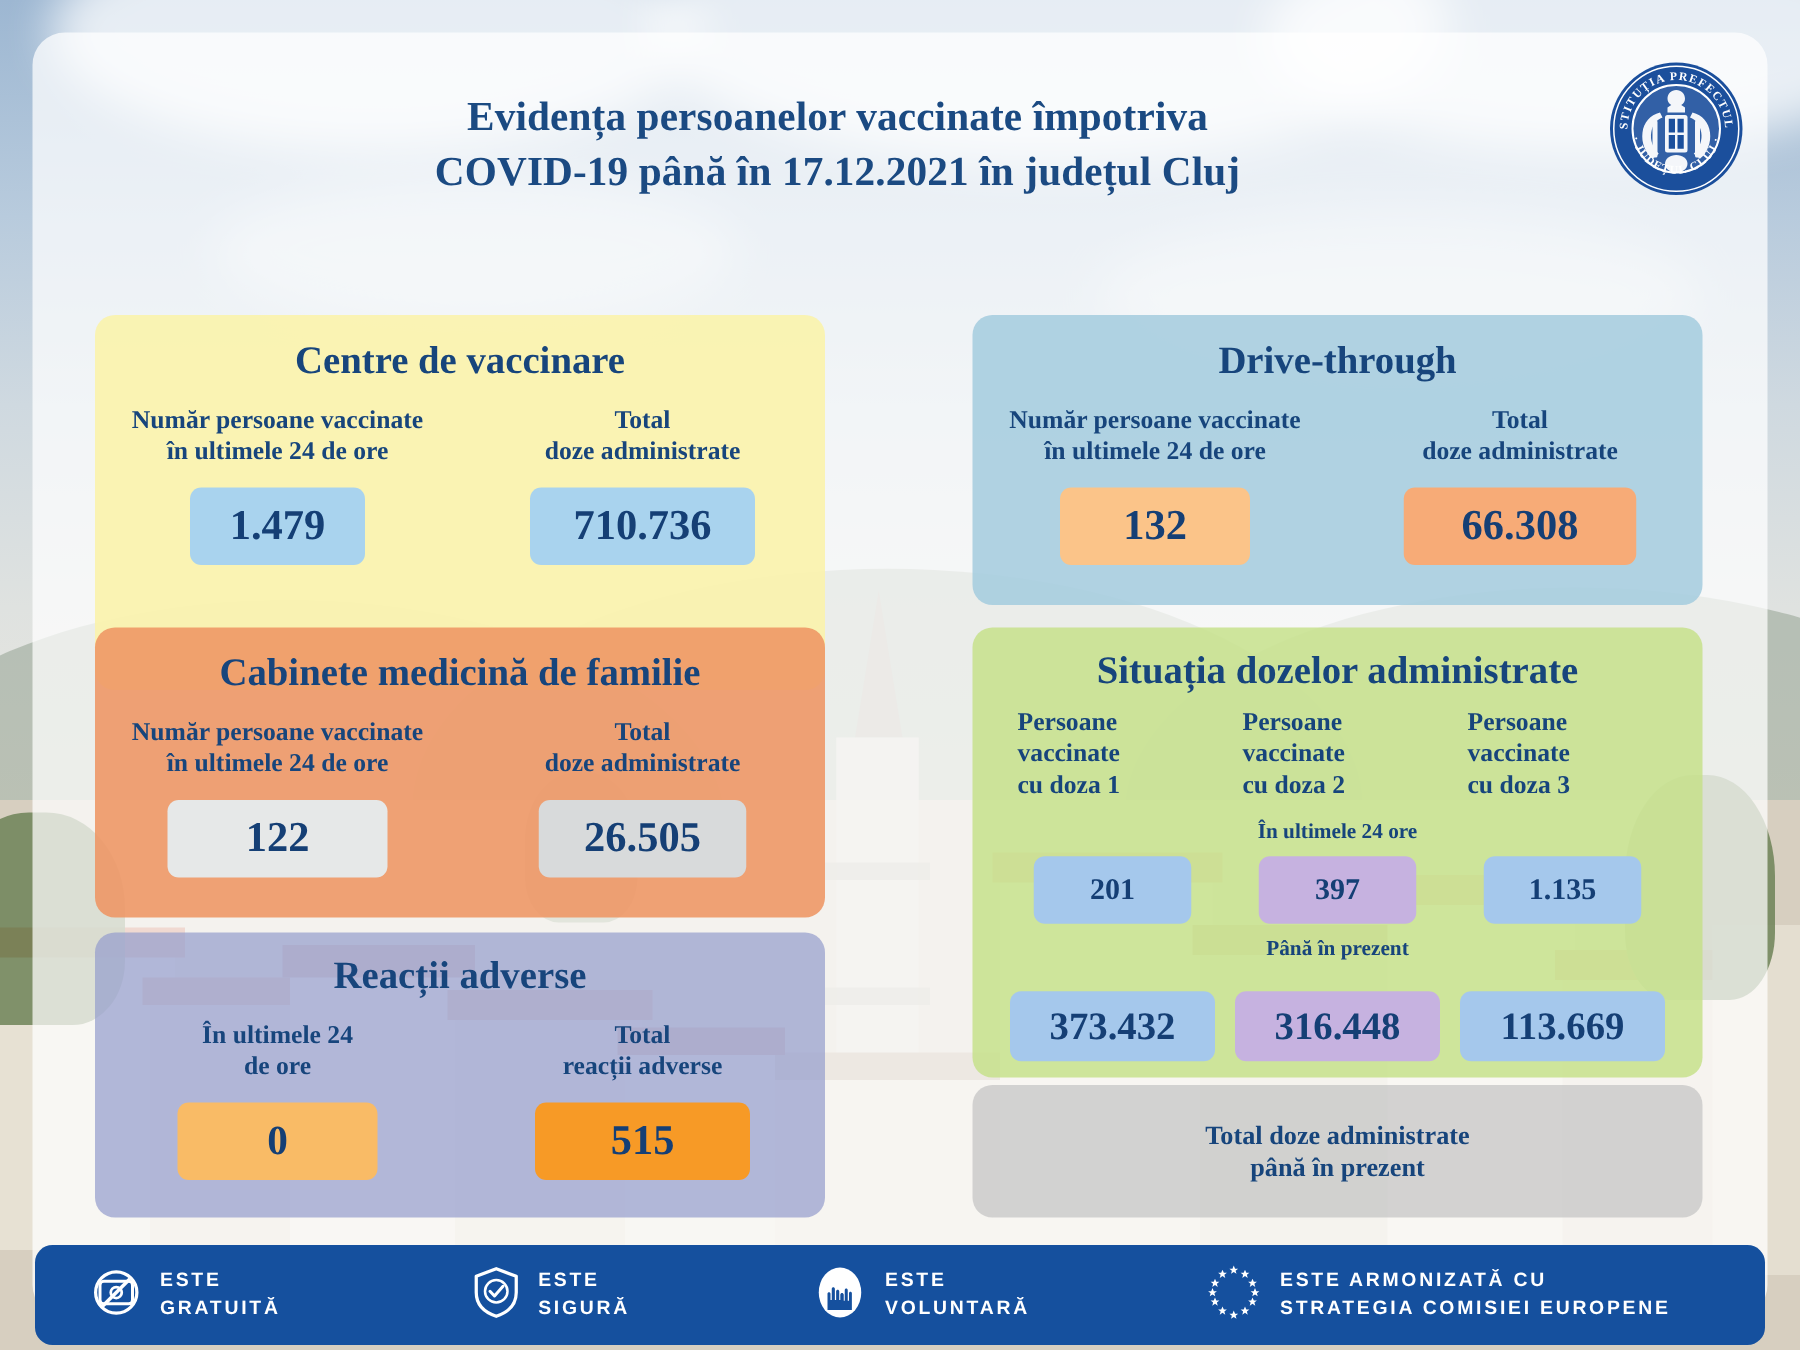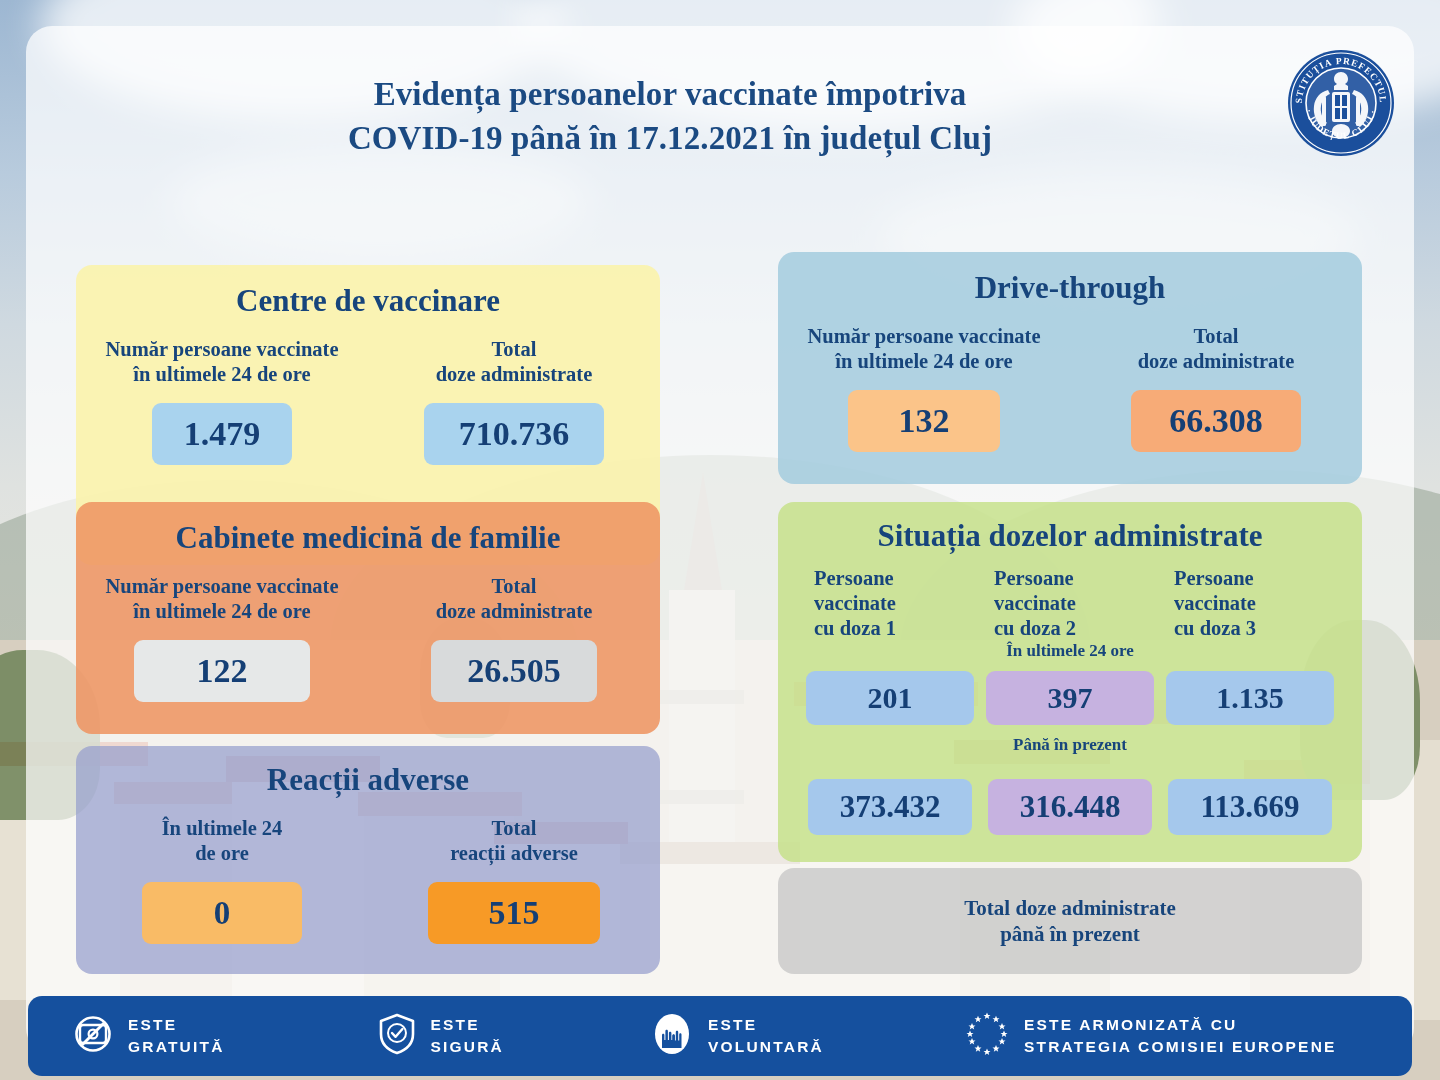--- a/index.html
+++ b/index.html
@@ -78,62 +78,62 @@
     text-align: center; font-weight: bold; color: #17457c;
     line-height: 1.22;
   }
   .pill {
     display: flex; align-items: center; justify-content: center;
     border-radius: 9px;
     font-weight: bold; color: #153f75;
   }
 
   
-  #card-centre      { left: 76px;  top: 265px; width: 584px; height: 300px; background: rgba(251,243,170,.88); }
+  #card-centre      { left: 76px;  top: 252px; width: 584px; height: 300px; background: rgba(251,243,170,.88); }
   #card-drive       { left: 778px; top: 252px; width: 584px; height: 232px; background: rgba(164,204,222,.86); }
   #card-family      { left: 76px;  top: 502px; width: 584px; height: 232px; background: rgba(238,149,99,.88); }
   #card-adverse     { left: 76px;  top: 746px; width: 584px; height: 228px; background: rgba(150,158,205,.72); }
   #card-doses       { left: 778px; top: 502px; width: 584px; height: 360px; background: rgba(196,224,136,.82); }
   #card-total       { left: 778px; top: 868px; width: 584px; height: 106px; background: rgba(196,196,196,.72); }
 
   
   #card-centre .card-title { font-size: 31px; margin-top: 18px; }
   .twocol { display: flex; }
   .twocol > div { flex: 1; }
   .lbl-24 { font-size: 20.5px; margin-top: 18px; }
   .pill-row { display: flex; margin-top: 16px; }
   .pill-row > div { flex: 1; display: flex; justify-content: center; }
 
   #p-centre-24   { width: 140px; height: 62px; font-size: 34px; background: #a9d3ee; }
   #p-centre-tot  { width: 180px; height: 62px; font-size: 34px; background: #a9d3ee; }
 
   #card-drive .card-title { font-size: 31px; margin-top: 18px; }
   #p-drive-24   { width: 152px; height: 62px; font-size: 34px; background: #fbc municipality; }
   #p-drive-24   { background: #fbc489; width: 152px; height: 62px; font-size: 34px; }
-  #p-drive-tot  { width: 170px; height: 62px; font-size: 34px; background: #f7ab77; }
+  #p-drive-tot  { width: 186px; height: 62px; font-size: 34px; background: #f7ab77; }
 
   #card-family .card-title { font-size: 31px; margin-top: 18px; }
   #p-family-24  { width: 176px; height: 62px; font-size: 34px; background: #e6e8e8; }
   #p-family-tot { width: 166px; height: 62px; font-size: 34px; background: #d8dadb; }
 
   #card-adverse .card-title { font-size: 31px; margin-top: 16px; }
   #p-adv-24  { width: 160px; height: 62px; font-size: 33px; background: #f9bb66; }
   #p-adv-tot { width: 172px; height: 62px; font-size: 34px; background: #f79a26; }
 
   
   #card-doses .card-title { font-size: 31px; margin-top: 16px; }
   #dose-cols { display: flex; margin-top: 12px; padding: 0 22px; }
   #dose-cols > div { flex: 1; }
   #dose-cols .col-label { font-size: 20.5px; text-align: left; padding-left: 14px; }
   .mid-note { text-align: center; font-size: 17px; font-weight: bold; color: #17457c; }
   #dose-vals-1, #dose-vals-2 { display: flex; padding: 0 22px; }
   #dose-vals-1 > div, #dose-vals-2 > div { flex: 1; display: flex; justify-content: center; }
   .dose-pill-a { background: #a5c8ec; }
   .dose-pill-b { background: #c6b2e0; }
-  .d24 { width: 168px; height: 54px; font-size: 30px; }
+  .d24 { width: 126px; height: 54px; font-size: 24px; }
   .dtot { width: 164px; height: 56px; font-size: 31px; }
 
   
   #total-inner { display: flex; align-items: center; height: 100%; padding: 0 26px; }
   #total-label { flex: 1; text-align: center; font-size: 21px; font-weight: bold; line-height: 1.25; color: #17457c; }
   #p-total { width: 158px; height: 56px; font-size: 31px; background: #7fd69a; }
 
   
   #footer {
     position: absolute; left: 28px; top: 996px; width: 1384px; height: 80px;
@@ -349,21 +349,21 @@
         <div>vaccinate</div>
         <div>cu doza 2</div>
       </div>
       <div class="col-label">
         <div>Persoane</div>
         <div>vaccinate</div>
         <div>cu doza 3</div>
       </div>
     </div>
 
-    <div class="mid-note" style="text-align:center;">În ultimele 24 ore</div>
+    <div class="mid-note" style="margin-top:14px;text-align:center;">În ultimele 24 ore</div>
 
     <div id="dose-vals-1" style="margin-top:10px;">
       <div>
           <div class="pill d24 dose-pill-a">201</div>
         </div>
       <div>
           <div class="pill d24 dose-pill-b">397</div>
         </div>
       <div>
           <div class="pill d24 dose-pill-a">1.135</div>

